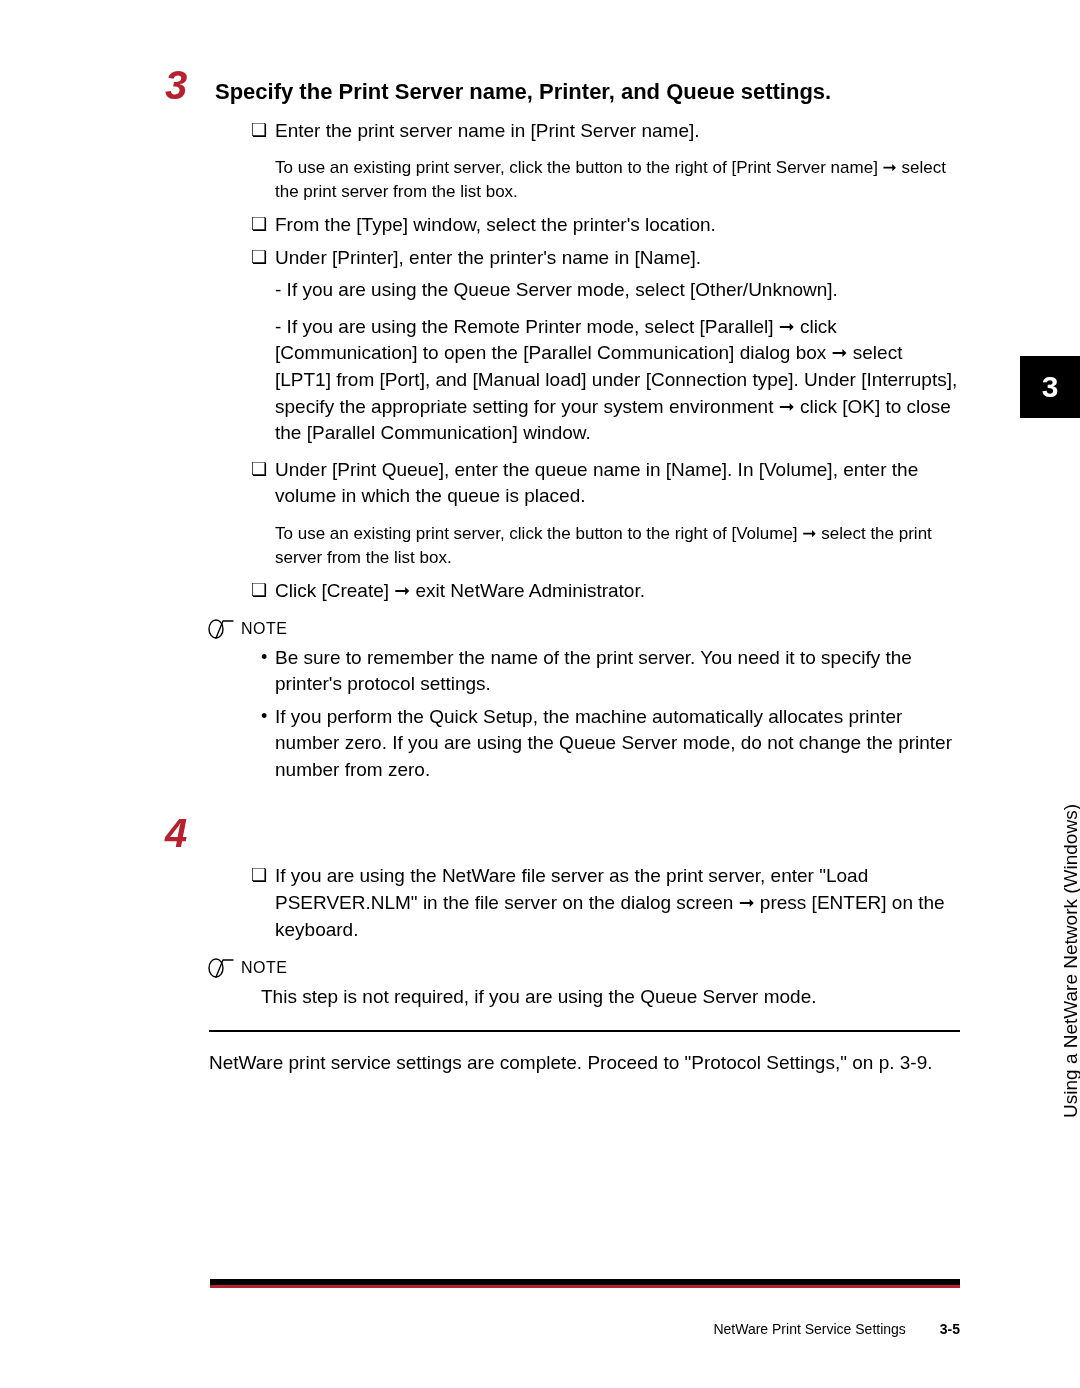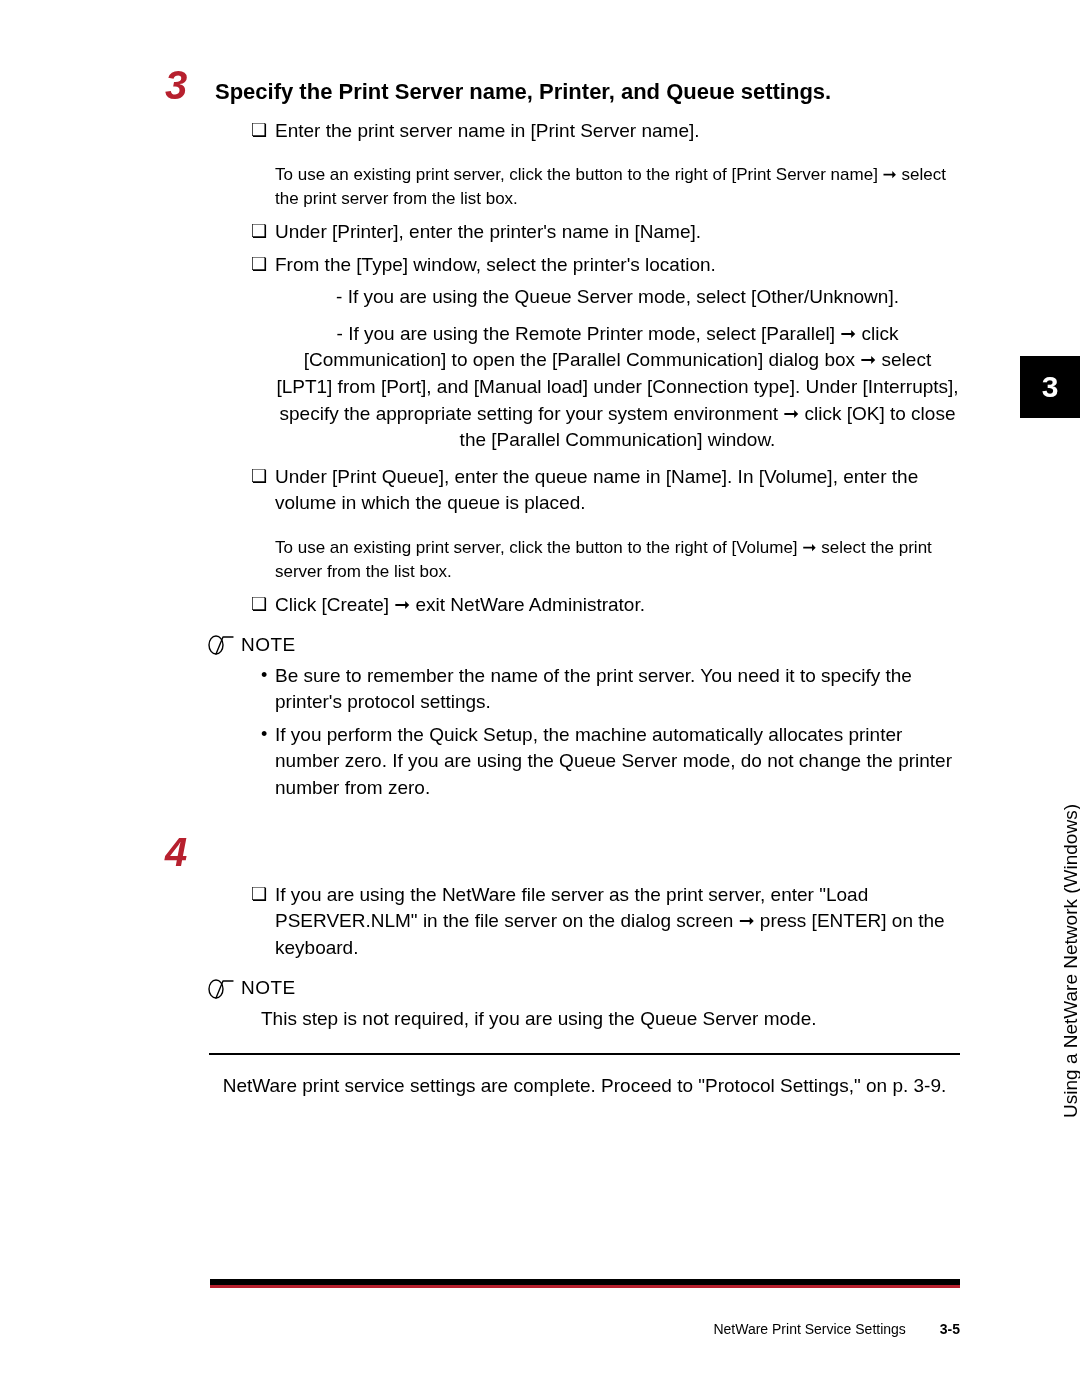--- a/index.html
+++ b/index.html
@@ -77,44 +77,43 @@
   .check-item::before {
     content: "❏";
     position: absolute;
     left: 36px;
     top: 0;
     font-size: 18px;
   }
   .sub-text {
     font-size: 17px;
     padding-left: 60px;
-    margin-top: 19px;
+    margin-top: 12px;
     margin-bottom: 8px;
   }
   .dash-item {
     padding-left: 60px;
     margin-top: 6px;
     margin-bottom: 10px;
-    text-align: center;
   }
   .note-row {
     display: flex;
     align-items: center;
     margin-top: 14px;
     margin-bottom: 4px;
     margin-left: -8px;
   }
   .note-icon {
     margin-right: 6px;
     display: inline-flex;
     align-items: center;
   }
   .note-icon svg { display: block; }
   .note-label {
-    font-size: 19px;
+    font-size: 16px;
     letter-spacing: 0.5px;
   }
   .bullet-item {
     position: relative;
     padding-left: 60px;
     margin-bottom: 6px;
   }
   .bullet-item::before {
     content: "•";
     position: absolute;
@@ -128,21 +127,20 @@
   }
   .hr-thick {
     border: none;
     border-top: 2px solid #000;
     margin-top: 20px;
     margin-bottom: 18px;
     margin-left: -6px;
   }
   .final-text {
     margin-left: -6px;
-    text-align: center;
   }
   .footer-bar {
     position: absolute;
     left: 210px;
     right: 120px;
     bottom: 100px;
     height: 6px;
     background: #000;
     border-bottom: 3px solid #b7202e;
   }
@@ -168,22 +166,22 @@
   <div class="side-text">Using a NetWare Network (Windows)</div>
 
   <div class="step">
     <div class="step-header">
       <div class="step-num">3</div>
       <div class="step-title">Specify the Print Server name, Printer, and Queue settings.</div>
     </div>
 
     <div class="check-item">Enter the print server name in [Print Server name].</div>
     <div class="sub-text">To use an existing print server, click the button to the right of [Print Server name] ➞ select the print server from the list box.</div>
+    <div class="check-item">From the [Type] window, select the printer's location.</div>
     <div class="check-item">Under [Printer], enter the printer's name in [Name].</div>
-    <div class="check-item">From the [Type] window, select the printer's location.</div>
     <div class="dash-item">- If you are using the Queue Server mode, select [Other/Unknown].</div>
     <div class="dash-item">- If you are using the Remote Printer mode, select [Parallel] ➞ click [Communication] to open the [Parallel Communication] dialog box ➞ select [LPT1] from [Port], and [Manual load] under [Connection type]. Under [Interrupts], specify the appropriate setting for your system environment ➞ click [OK] to close the [Parallel Communication] window.</div>
     <div class="check-item">Under [Print Queue], enter the queue name in [Name]. In [Volume], enter the volume in which the queue is placed.</div>
     <div class="sub-text">To use an existing print server, click the button to the right of [Volume] ➞ select the print server from the list box.</div>
     <div class="check-item">Click [Create] ➞ exit NetWare Administrator.</div>
 
     <div class="note-row">
       <span class="note-icon">
         <svg width="28" height="22" viewBox="0 0 28 22">
           <g fill="none" stroke="#000" stroke-width="1.4">

